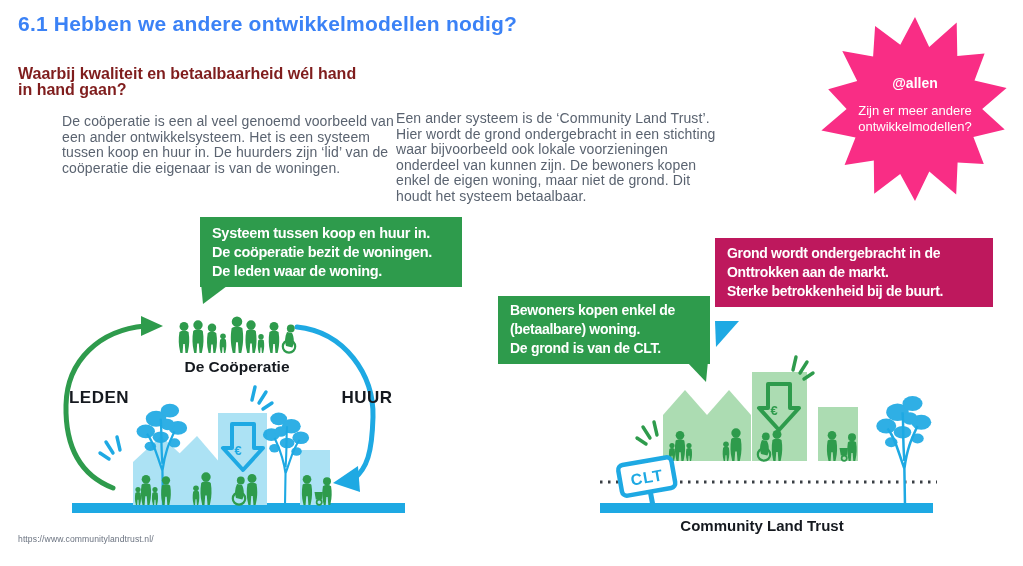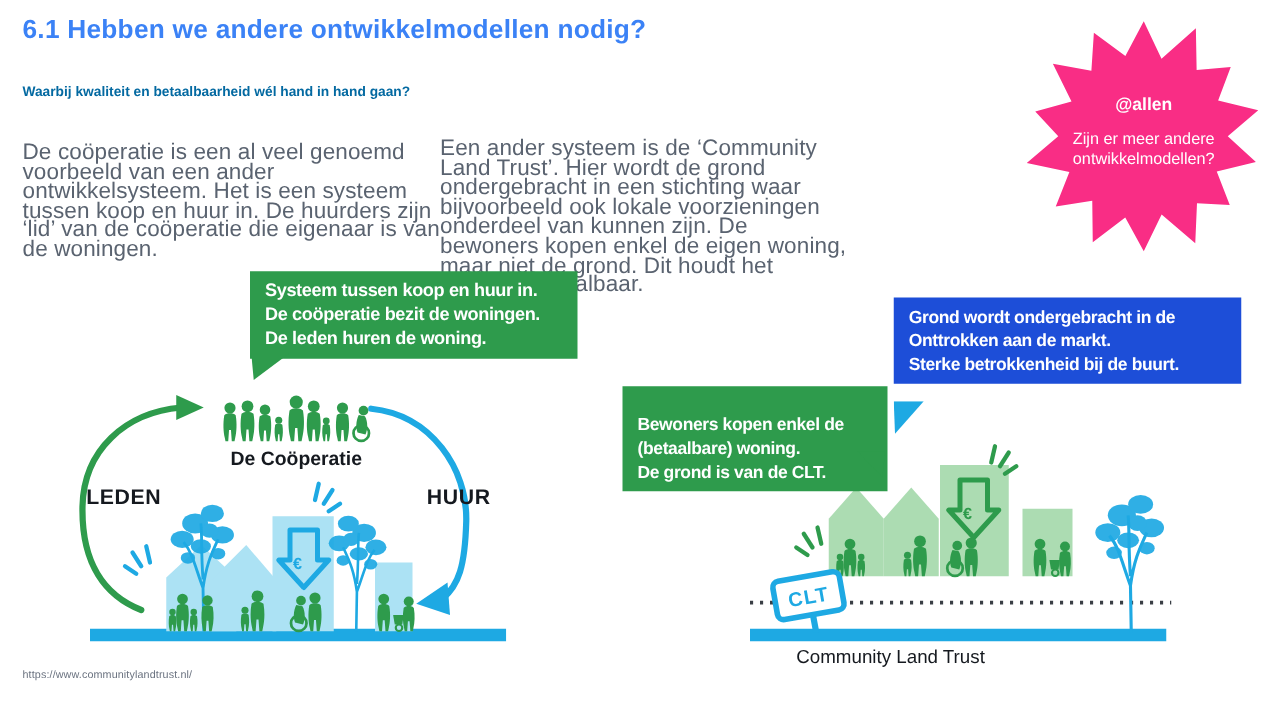--- a/index.html
+++ b/index.html
@@ -5,51 +5,51 @@
   html,body{margin:0;padding:0;background:#fff;}
   .stage{
     position:relative;width:1023px;height:566px;background:#ffffff;
     font-family:"Liberation Sans",sans-serif;overflow:hidden;
   }
   .abs{position:absolute;}
   .page-title{
     left:18px;top:12px;font-size:21px;font-weight:800;color:#3b82f6;letter-spacing:.2px;
   }
   .subtitle{
-    left:18px;top:66px;width:345px;font-size:11px;font-weight:800;color:#0369a1;line-height:16px;
+    left:18px;top:66px;width:345px;font-size:16px;font-weight:800;color:#7f1d1d;line-height:16px;
   }
   .body-text{
-    font-size:18px;color:#5a6370;line-height:15.6px;letter-spacing:.1px;
+    font-size:14px;color:#5a6370;line-height:15.6px;letter-spacing:.1px;margin-left:44px;
   }
   .para-left{left:18px;top:114px;width:336px;}
   .para-right{left:352px;top:111px;width:326px;}
 
   
   .bubble{padding:6px 12px;color:#ffffff;font-weight:800;}
   .bubble .bl{white-space:nowrap;letter-spacing:-.3px;}
   .bubble-green{background:#2e9b4c;}
-  .bubble-blue{background:#1d4ed8;}
+  .bubble-blue{background:#be185d;}
   .bubble1{left:200px;top:217px;width:238px;font-size:14.5px;line-height:19px;padding-top:7px;}
-  .bubble2{left:498px;top:309px;width:188px;font-size:14px;line-height:19px;padding-top:21px;}
+  .bubble2{left:498px;top:296px;width:188px;font-size:14px;line-height:19px;padding-top:5px;}
   .bubble3{left:715px;top:238px;width:254px;font-size:14px;line-height:19px;padding-top:6px;}
   .tail{position:absolute;}
 
   
   .star-svg{left:812px;top:14px;}
   .star-handle{font-weight:800;font-size:14px;fill:#ffffff;}
   .star-q{font-size:13px;fill:#ffffff;}
 
   
   .dg-title{font-weight:800;font-size:15.5px;fill:#15191f;}
   .dg-side{font-weight:800;font-size:17px;fill:#15191f;letter-spacing:.5px;}
   .euro-t{font-weight:700;font-size:13px;}
   .clt-sign-t{font-weight:800;font-size:16px;fill:#1ea9e3;letter-spacing:1px;}
   .clt-title{
-    left:637px;top:517px;width:250px;
-    font-size:15px;font-weight:400;color:#15191f;
+    left:637px;top:517px;width:250px;text-align:center;
+    font-size:15px;font-weight:700;color:#15191f;
   }
   .footer{
     left:18px;top:533px;font-size:8.6px;color:#6b7380;line-height:13px;letter-spacing:.1px;
   }
 </style>
 </head>
 <body>
 
 <div class="stage">
 
@@ -213,21 +213,21 @@
         <text class="clt-sign-t" x="0" y="5" text-anchor="middle">CLT</text>
       </g>
     </g>
   </svg>
 
   <div class="abs clt-title">Community Land Trust</div>
 
   <div class="abs bubble bubble-green bubble1">
     <div class="bl">Systeem tussen koop en huur in.</div>
     <div class="bl">De coöperatie bezit de woningen.</div>
-    <div class="bl">De leden huren de woning.</div>
+    <div class="bl">De leden waar de woning.</div>
   </div>
   <svg class="tail" style="left:201px;top:283px" width="34" height="22">
     <polygon points="0,0 30,0 2,21" fill="#2e9b4c"></polygon>
   </svg>
 
   <div class="abs bubble bubble-green bubble2">
     <div class="bl">Bewoners kopen enkel de</div>
     <div class="bl">(betaalbare) woning.</div>
     <div class="bl">De grond is van de CLT.</div>
   </div>

